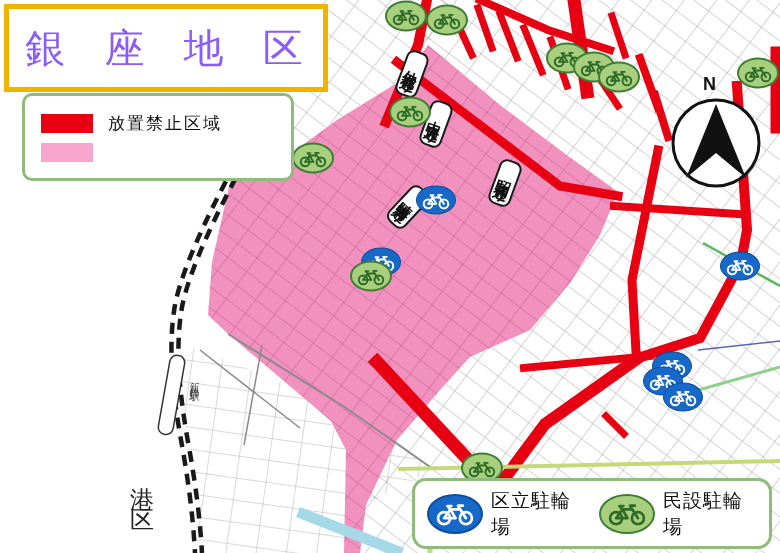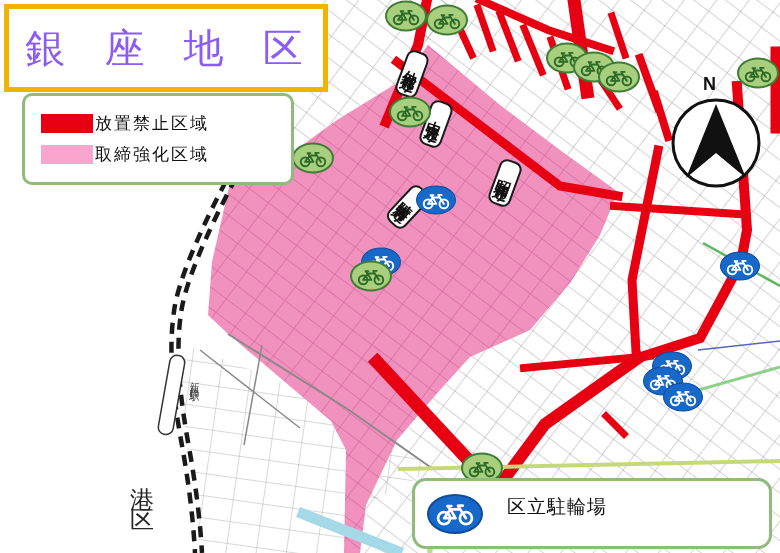--- a/index.html
+++ b/index.html
@@ -17,28 +17,28 @@
     display:flex;align-items:center;justify-content:center;transform:translate(-50%,-50%);z-index:3;}
   .bike-marker svg{width:30px;height:20px;display:block;}
   .bike-marker.ward{background:#1668C9;border:1px solid #0f4c9c;}
   .bike-marker.private{background:#A8CF7E;border:2px solid #3e7d33;}
 
   .title-box{position:absolute;left:4px;top:4px;width:304px;height:78px;
     background:#fff;border:5px solid #F0B400;display:flex;align-items:center;justify-content:center;
     font-size:40px;font-weight:500;letter-spacing:14px;padding-left:10px;color:#8b5cf6;z-index:6;}
   .zone-legend{position:absolute;left:22px;top:93px;width:242px;
     background:#fff;border:3px solid #8FBC7A;border-radius:10px;padding:8px 12px;z-index:6;}
-  .zone-legend .row{display:flex;align-items:center;gap:2px;margin:8px 4px;}
+  .zone-legend .row{display:flex;align-items:center;gap:15px;margin:8px 4px;}
   .zone-legend .swatch{width:52px;height:19px;flex:0 0 auto;}
   .zone-legend .lab{font-size:17px;color:#111;letter-spacing:2px;}
 
   .parking-legend{position:absolute;left:412px;top:478px;width:360px;height:71px;
     background:#fff;border:3px solid #8FBC7A;border-radius:14px;display:flex;align-items:center;
     gap:14px;padding:0 12px;box-sizing:border-box;z-index:6;}
-  .parking-legend .item{display:flex;gap:24px;}
+  .parking-legend .item{display:flex;align-items:center;gap:8px;}
   .parking-legend .pbike{width:52px;height:36px;border-radius:50%;display:flex;align-items:center;justify-content:center;
     border:2px solid #3e7d33;flex:0 0 auto;}
   .parking-legend .pbike svg{width:42px;height:27px;display:block;}
   .parking-legend .plab{font-size:19px;color:#111;letter-spacing:1px;}
 
   .minato{position:absolute;left:126px;top:468px;writing-mode:vertical-rl;text-orientation:upright;
     font-size:24px;letter-spacing:22px;color:#222;z-index:2;}
   .station-label{position:absolute;left:187px;top:374px;writing-mode:vertical-rl;text-orientation:upright;
     font-size:10px;letter-spacing:5px;color:#333;z-index:2;}
   .compass-n{position:absolute;left:703px;top:74px;font-size:18px;font-weight:bold;color:#111;z-index:2;}
@@ -285,32 +285,43 @@
     <span>銀 座 地 区</span>
   </div>
 
   <div class="zone-legend">
     <div class="row">
       <span class="swatch" style="background: rgb(230, 0, 18);"></span>
       <span class="lab">放置禁止区域</span>
     </div>
     <div class="row">
       <span class="swatch" style="background: rgb(248, 166, 205);"></span>
-      <span class="lab">取締強化区域</span>
     </div>
   </div>
 
   <div class="parking-legend">
     <div class="item">
       <span class="pbike" style="background: rgb(22, 104, 201); border-color: rgb(15, 76, 156);">
           <svg viewBox="0 0 40 26">
             <g fill="none" stroke="#ffffff" stroke-width="2.6" stroke-linecap="round" stroke-linejoin="round">
               <circle cx="9.5" cy="17.5" r="5.8"></circle>
               <circle cx="30.5" cy="17.5" r="5.8"></circle>
               <path d="M9.5 17.5 L15.5 9 H25 L30.5 17.5 M15.5 9 L20.5 17.5 H9.5 M25 9 L23 5.5 H27.5 M15.5 9 L12.8 5.8 H16.5"></path>
             </g>
           </svg>
         </span>
       <span class="plab">区立駐輪場</span>
     </div>
+    <div class="item">
+      <span class="pbike" style="background: rgb(168, 207, 126); border-color: rgb(62, 125, 51);">
+          <svg viewBox="0 0 40 26">
+            <g fill="none" stroke="#2e6b28" stroke-width="2.6" stroke-linecap="round" stroke-linejoin="round">
+              <circle cx="9.5" cy="17.5" r="5.8"></circle>
+              <circle cx="30.5" cy="17.5" r="5.8"></circle>
+              <path d="M9.5 17.5 L15.5 9 H25 L30.5 17.5 M15.5 9 L20.5 17.5 H9.5 M25 9 L23 5.5 H27.5 M15.5 9 L12.8 5.8 H16.5"></path>
+            </g>
+          </svg>
+        </span>
+      <span class="plab">民設駐輪場</span>
+    </div>
   </div>
 
 </div>
 
 </body></html>

